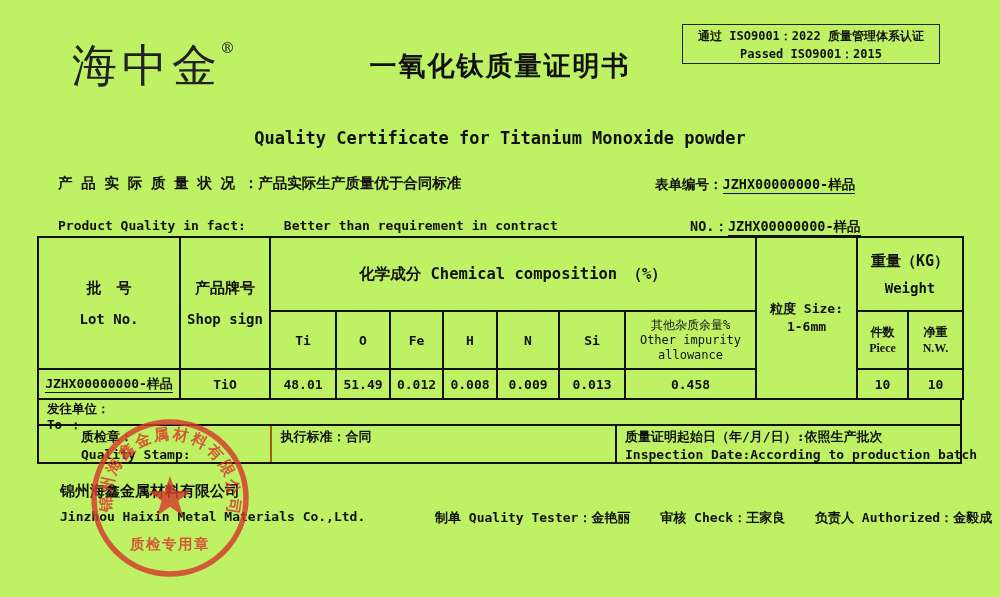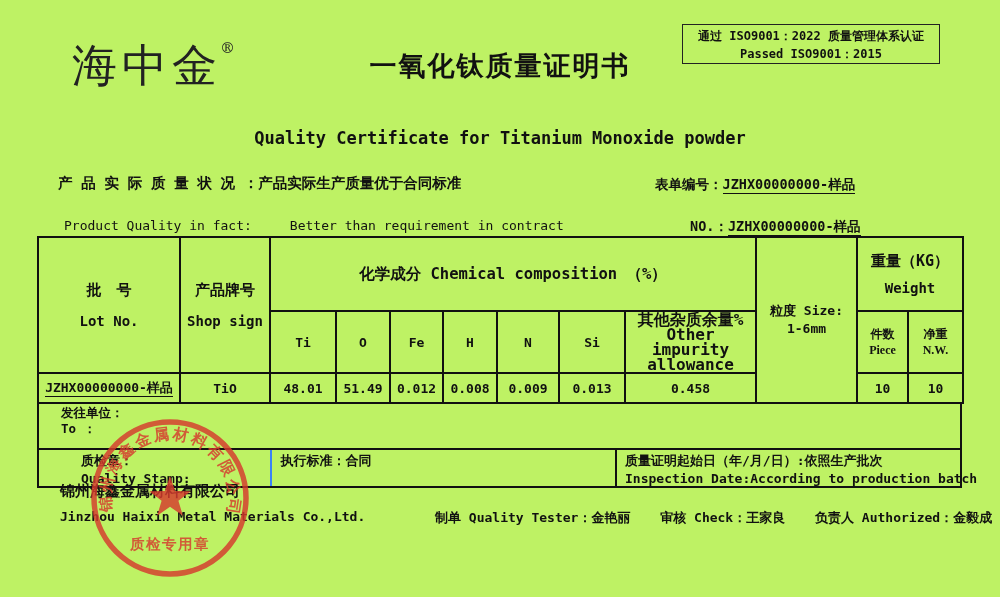--- a/index.html
+++ b/index.html
@@ -25,47 +25,47 @@
     position:absolute; left:0; right:0; top:48px; text-align:center;
     font-size:27px; font-weight:bold; letter-spacing:2px;
   }
   .title-en {
     position:absolute; left:0; right:0; top:128px; text-align:center;
     font-size:17px; font-weight:bold;
   }
   
   .line-cn-status { position:absolute; left:58px; top:174px; font-size:14.5px; font-weight:bold; }
   .form-no { position:absolute; left:655px; top:176px; font-size:13.5px; font-weight:bold; }
-  .line-en-status { position:absolute; left:64px; top:218px; font-size:13px; font-weight:normal; }
+  .line-en-status { position:absolute; left:58px; top:218px; font-size:13px; font-weight:bold; }
   .line-en-status .val { margin-left:38px; }
   .no-en { position:absolute; left:690px; top:218px; font-size:13.5px; font-weight:bold; }
   .u { border-bottom:1.5px solid #111; padding-bottom:1px; }
   
   .tbl-wrap { position:absolute; left:37px; top:236px; width:927px; }
   table.cert { border-collapse:collapse; table-layout:fixed; width:925px; }
   table.cert td { border:2px solid #111; text-align:center; vertical-align:middle; overflow:hidden; }
   tr.r1 { height:74px; }
   tr.r2 { height:58px; }
   tr.r3 { height:30px; }
   td.hdr { font-size:15px; font-weight:bold; }
   td.hdr .en { font-size:14px; margin-top:13px; }
   td.chem { font-size:15.5px; font-weight:bold;margin-top:38px; }
   td.wt .en { margin-top:9px; }
   td.el { font-size:13px; font-weight:bold; }
-  td.imp { font-size:16px; font-weight:bold; line-height:15px; }
+  td.imp { font-size:12px; font-weight:normal; line-height:15px; }
   td.sub { font-size:12px; font-weight:bold; line-height:16px;font-family:Liberation Serif, serif; }
   td.size-cell { text-align:left; vertical-align:middle; padding-left:0;
                  font-size:13px; font-weight:bold; line-height:18px; }
   tr.r3 td { font-size:13px; font-weight:bold; }
   .bottom-row { width:925px; border-left:2px solid #111; border-right:2px solid #111;padding-left:34px; }
-  .row-to { height:44px; padding:1px 22px; font-size:12.5px; font-weight:bold; line-height:16px; }
+  .row-to { height:24px; padding:1px 8px; font-size:12.5px; font-weight:bold; line-height:16px; }
   .row-stamp { height:40px; border-top:2px solid #111; border-bottom:2px solid #111; display:flex; }
   .row-stamp .cell { padding:2px 8px; font-size:13px; font-weight:bold; line-height:18px; white-space:nowrap; }
   .row-stamp .c1 { width:211px; }
-  .row-stamp .c2 { width:369px; border-left:2px solid #3b82f6; }
+  .row-stamp .c2 { width:369px; border-left:2px solid #a16207; }
   .row-stamp .c3 { width:345px; border-left:2px solid #111; }
   
   .company-cn { position:absolute; left:60px; top:482px; font-size:15px; font-weight:bold; }
   .company-en { position:absolute; left:60px; top:509px; font-size:13px; font-weight:bold; }
   .sign-line { position:absolute; left:435px; top:509px; font-size:13px; font-weight:bold; white-space:nowrap; }
   .sign-line .seg { margin-right:22px; }
   
   .stamp { position:absolute; left:85px; top:413px; width:170px; height:170px;
            opacity:0.82; z-index:10; pointer-events:none; }
 </style>

